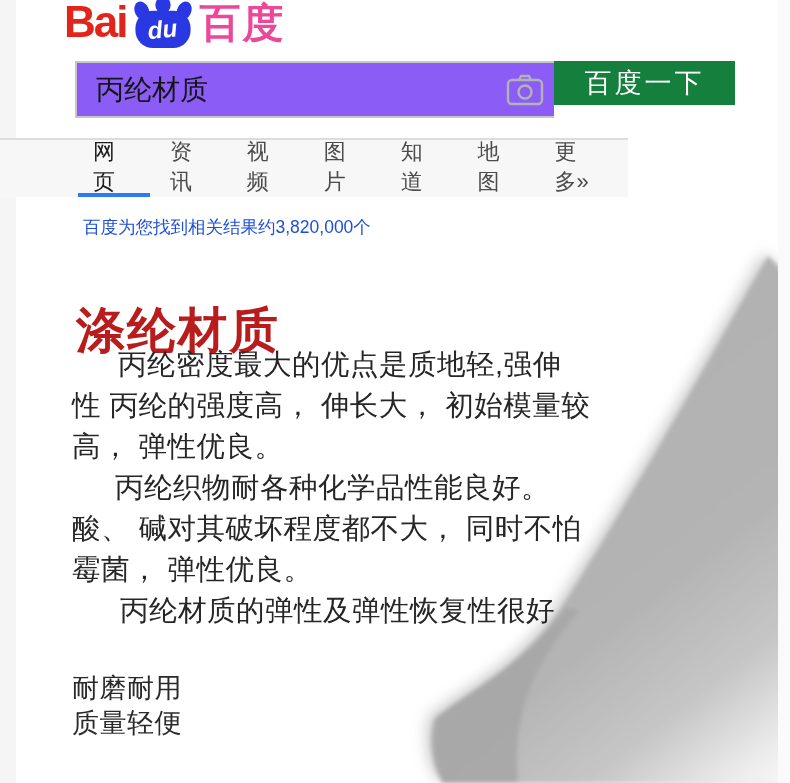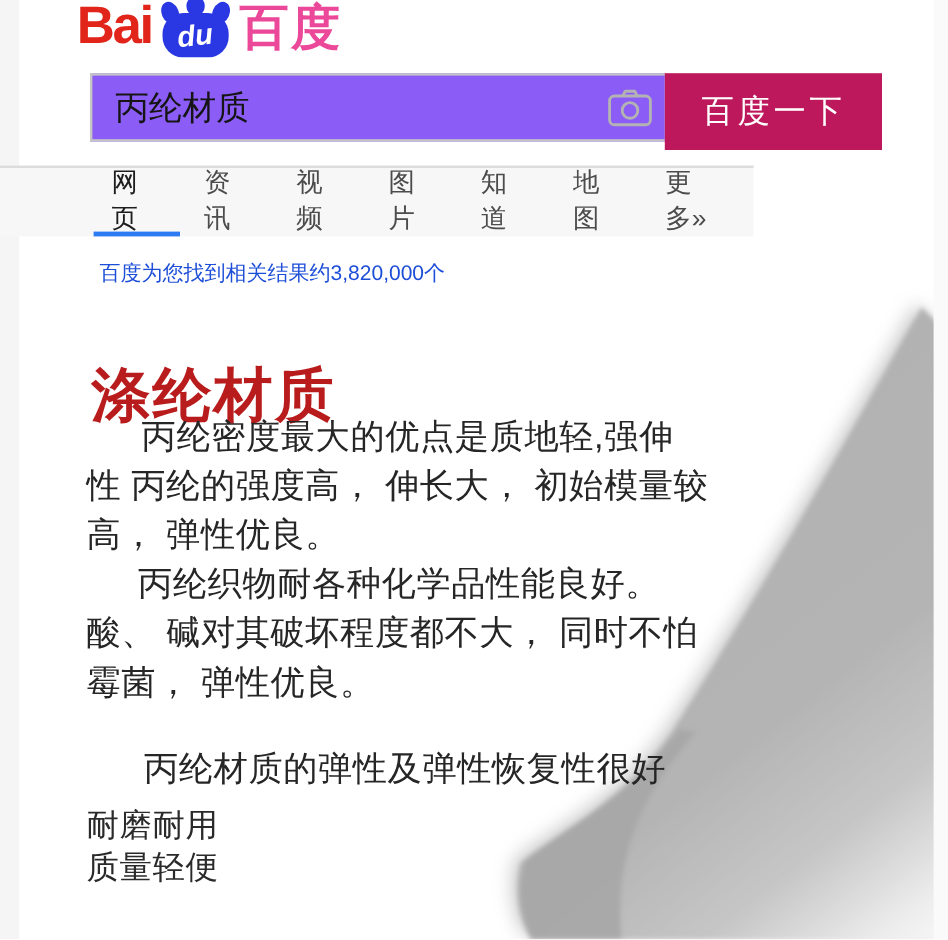--- a/index.html
+++ b/index.html
@@ -21,22 +21,22 @@
   .search-box{
     position:absolute;left:75px;top:61px;width:479px;height:57px;box-sizing:border-box;
     border:2px solid #c6c6c6;border-right:none;background:#8b5cf6;z-index:6;display:flex;align-items:center;
   }
   .search-input{
     flex:1;border:none;outline:none;background:transparent;
     font-family:inherit;font-size:28px;color:#151515;padding:0 0 0 19px;height:50px;
   }
   .camera-btn{width:46px;height:50px;display:flex;align-items:center;justify-content:center;cursor:pointer;margin-right:6px;}
   .search-btn{
-    position:absolute;left:554px;top:61px;width:181px;height:64px;border:none;z-index:6;
-    background:#be185d;color:#ffffff;font-family:inherit;font-size:27px;letter-spacing:3px;cursor:pointer;
+    position:absolute;left:554px;top:61px;width:181px;height:44px;border:none;z-index:6;
+    background:#15803d;color:#ffffff;font-family:inherit;font-size:27px;letter-spacing:3px;cursor:pointer;
   }
 
   
   .tabstrip{
     position:absolute;left:0;top:138px;width:628px;height:59px;box-sizing:border-box;
     background:#f7f7f8;border-top:2px solid #dcdcdc;z-index:6;
     display:flex;align-items:stretch;padding-left:78px;
   }
   .tab{
     display:flex;align-items:center;padding:0 15px;margin-right:5px;
@@ -48,21 +48,21 @@
   .results-count{position:absolute;left:83px;top:215px;font-size:17.5px;color:#1d4ed8;z-index:6;}
 
   .article-title{
     position:absolute;left:76px;top:268px;z-index:6;
     color:#b91c1c;font-size:49px;font-weight:bold;letter-spacing:2px;line-height:58px;
   }
   .body-text{position:absolute;left:72px;top:344px;width:560px;z-index:6;
     font-size:28.5px;color:#262626;line-height:41px;letter-spacing:0.5px;}
   .body-text .ind-a{padding-left:46px;}
   .body-text .ind-b{padding-left:43px;}
-  .body-text .ind-c{padding-left:48px;margin-top:31px;}
+  .body-text .ind-c{padding-left:48px;}
   .footer-text{position:absolute;left:72px;top:671px;z-index:6;
     font-size:27px;color:#2a2a2a;line-height:35px;letter-spacing:0.5px;}
 
   
   .curl{position:absolute;left:0;top:0;width:790px;height:783px;z-index:4;
     filter:drop-shadow(-5px -3px 7px rgba(110,110,110,0.35));}
 </style>
 </head>
 <body>
 

